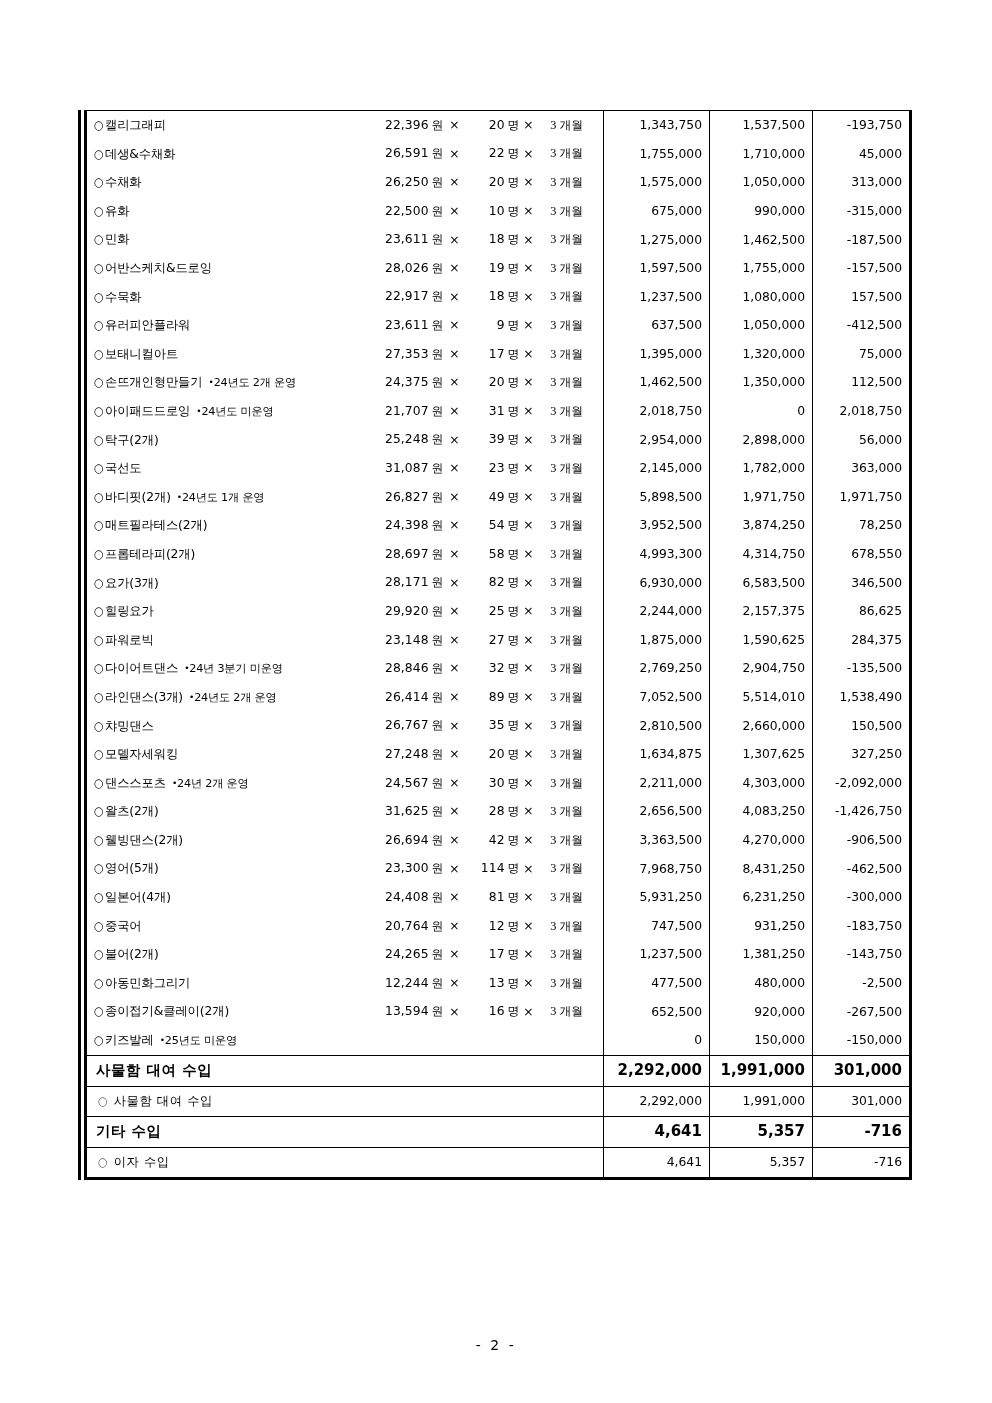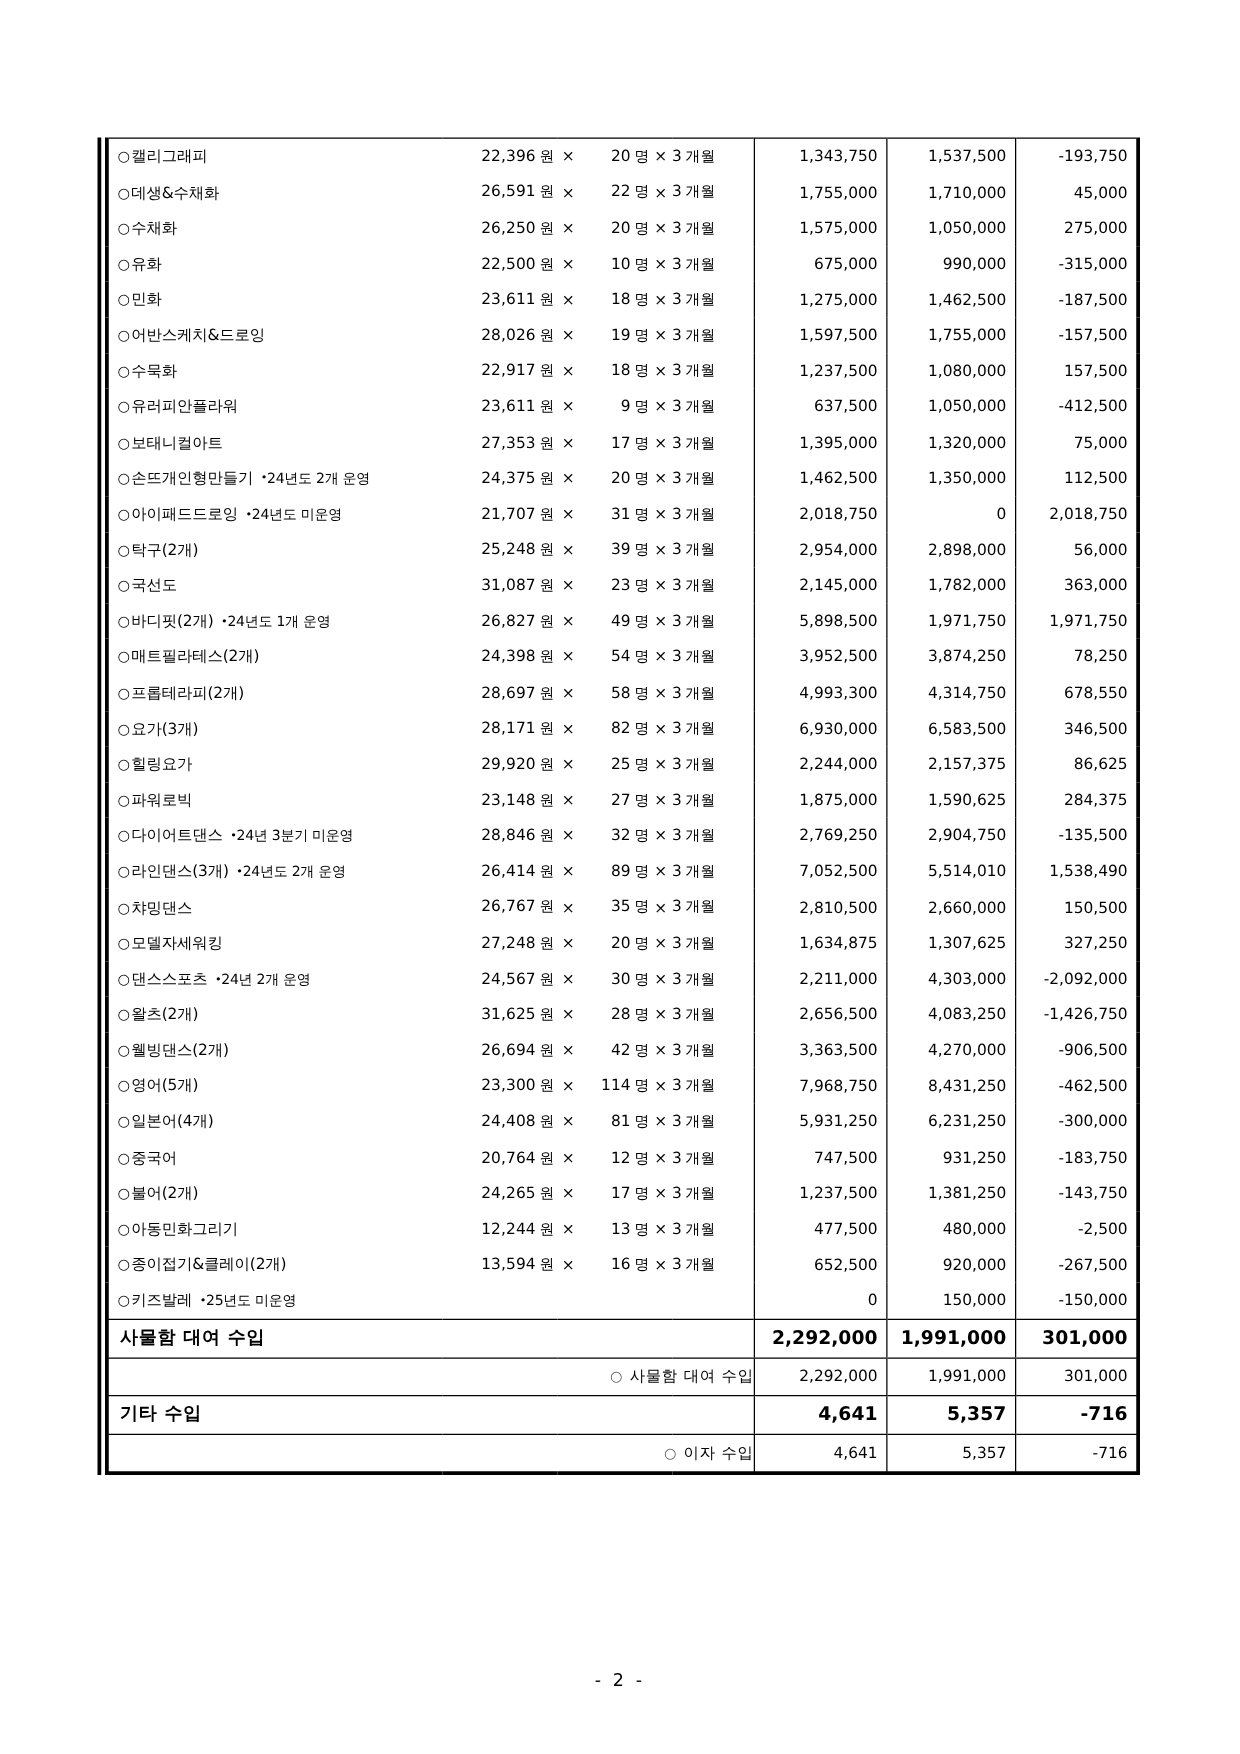--- a/index.html
+++ b/index.html
@@ -91,21 +91,21 @@
   .c-name-cell .note .dot { font-size: 9px; vertical-align: 1px; }
 
   .num {
     text-align: right;
     font-family: "DejaVu Sans", "Liberation Sans", sans-serif;
     letter-spacing: 0.1px;
   }
   .unit-cell { text-align: right; padding-right: 2px !important; }
   .unit-suffix { font-size: 11.8px; margin-left: 3px; }
   .xmark { text-align: center; font-size: 9px; color: #000; }
-  .mon-cell { text-align: left; padding-right: 7px !important; }
+  .mon-cell { text-align: center; padding-right: 7px !important; font-family: Liberation Serif, serif; }
 
   .v-cell {
     text-align: right;
     padding-right: 7px !important;
     border-left: 1.6px solid #000;
   }
   .v-cell.last { border-right: 0; margin-top: 32px; }
 
   
   tr.head-row td {
@@ -122,21 +122,20 @@
   tr.head-row td.v-cell { font-size: 15px; }
 
   
   tr.sub-row td {
     border-bottom: 1.6px solid #000;
     height: 29px;
   }
   tr.sub-row td.c-name-cell {
     padding-left: 11px !important;
     letter-spacing: 0.6px;
-    text-align: right;
   }
   tr.sub-row td.c-name-cell .bullet {
     color: #5a5a5a;
     margin-right: 5px;
   }
 
   
   .footer {
     position: absolute;
     left: 0;
@@ -191,21 +190,21 @@
           </tr>
           <tr class="data-row">
             <td class="c-name-cell"><span class="bullet">○</span><span>수채화</span></td>
             <td class="num unit-cell">26,250<span class="unit-suffix">원</span></td>
             <td class="xmark">×</td>
             <td class="num">20<span class="unit-suffix">명</span></td>
             <td class="xmark">×</td>
             <td class="num mon-cell">3<span class="unit-suffix">개월</span></td>
             <td class="v-cell">1,575,000</td>
             <td class="v-cell">1,050,000</td>
-            <td class="v-cell last">275,000</td>
+            <td class="v-cell last">313,000</td>
           </tr>
           <tr class="data-row">
             <td class="c-name-cell"><span class="bullet">○</span><span>유화</span></td>
             <td class="num unit-cell">22,500<span class="unit-suffix">원</span></td>
             <td class="xmark">×</td>
             <td class="num">10<span class="unit-suffix">명</span></td>
             <td class="xmark">×</td>
             <td class="num mon-cell">3<span class="unit-suffix">개월</span></td>
             <td class="v-cell">675,000</td>
             <td class="v-cell">990,000</td>

